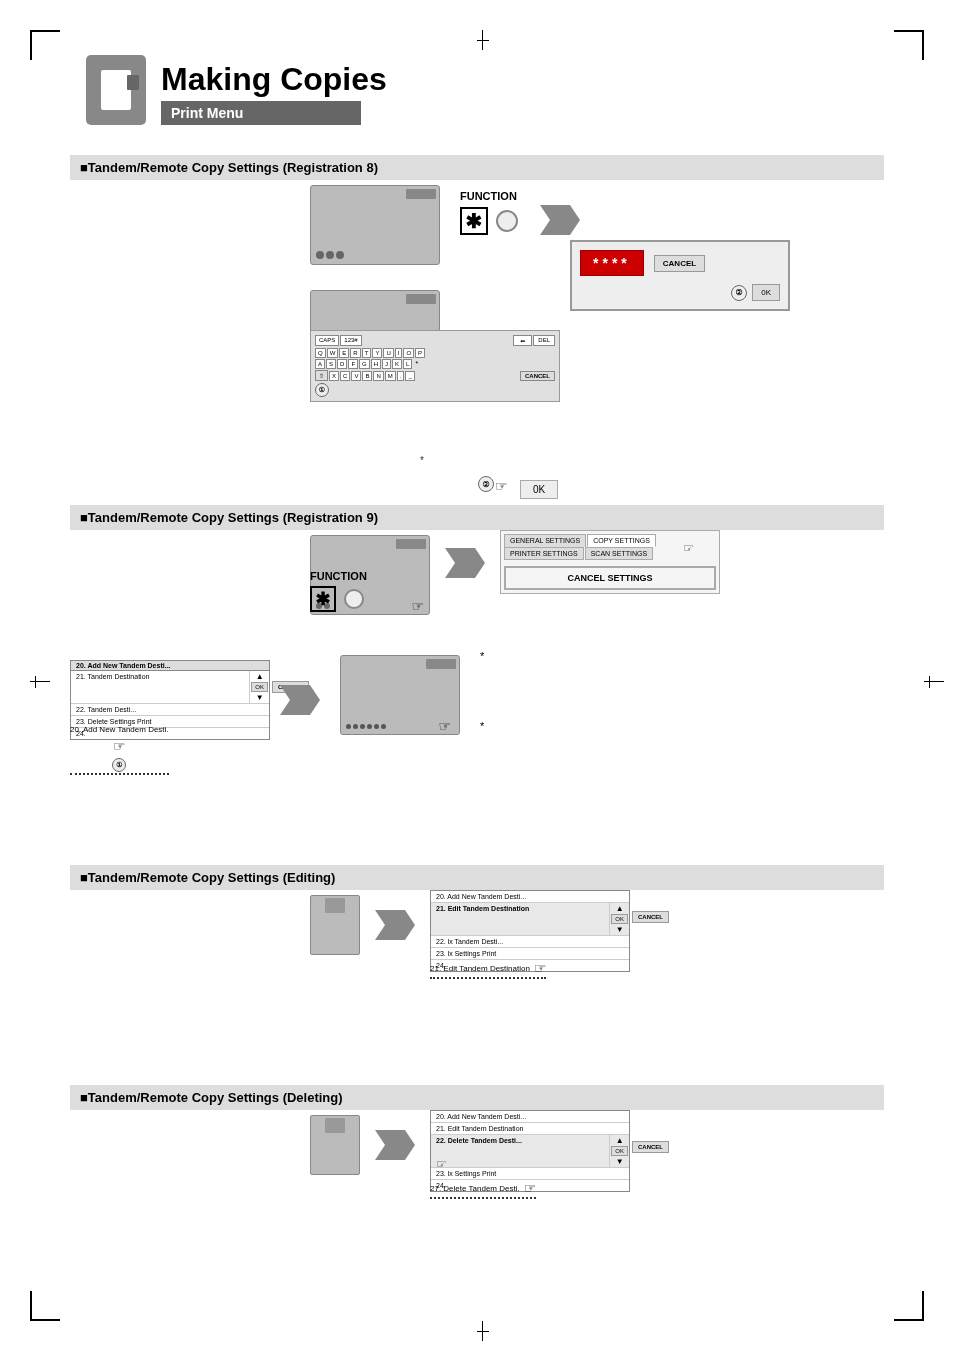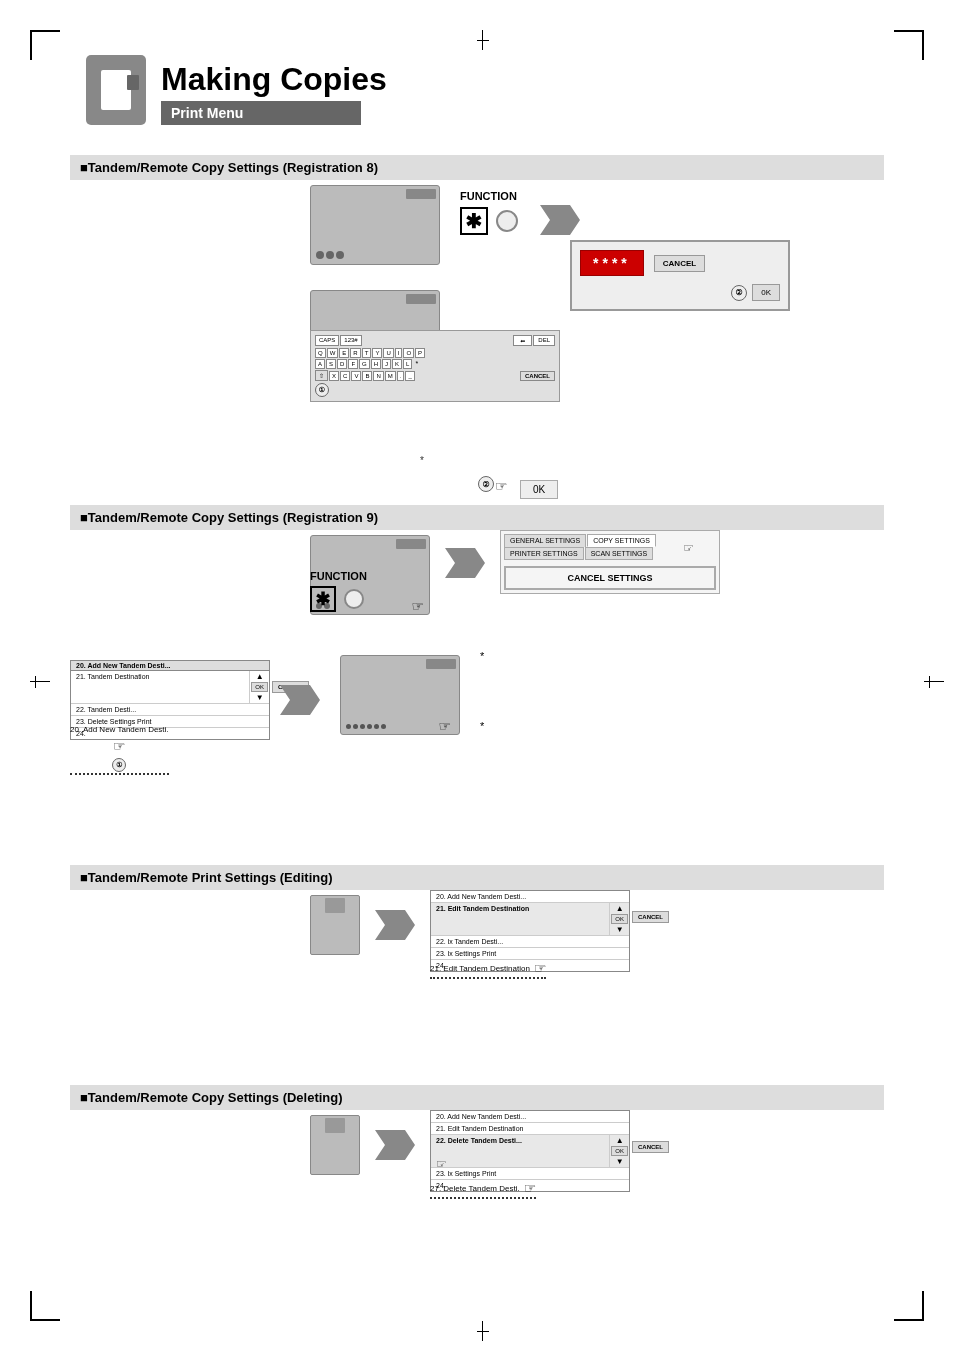--- a/index.html
+++ b/index.html
@@ -363,21 +363,21 @@
     </div>
 
     <div style="position:absolute; bottom:0; right:8px; font-size:14px;">☞</div>
   </div>
 
   <div style="position:absolute; top:650px; left:480px; font-size:11px;">*</div>
   <div style="position:absolute; top:720px; left:480px; font-size:11px;">*</div>
 
   <div style="position:absolute; top:865px; left:70px; right:70px; background:#ddd; padding:5px 10px; font-size:13px; font-weight:bold; display:flex; align-items:center;">
     <span>■ </span>
-    <span>Tandem/Remote Print Settings (Editing)</span>
+    <span>Tandem/Remote Copy Settings (Editing)</span>
   </div>
 
   <div style="position:absolute; top:895px; left:310px; width:50px; height:60px; background:#bbb; border:1px solid #888; border-radius:2px;">
     <div style="position:absolute; top:2px; left:50%; transform:translateX(-50%); width:20px; height:15px; background:#999; border-radius:1px;"></div>
   </div>
 
   <div style="position:absolute; top:910px; left:375px;">
     <div class="big-arrow"></div>
   </div>
 

